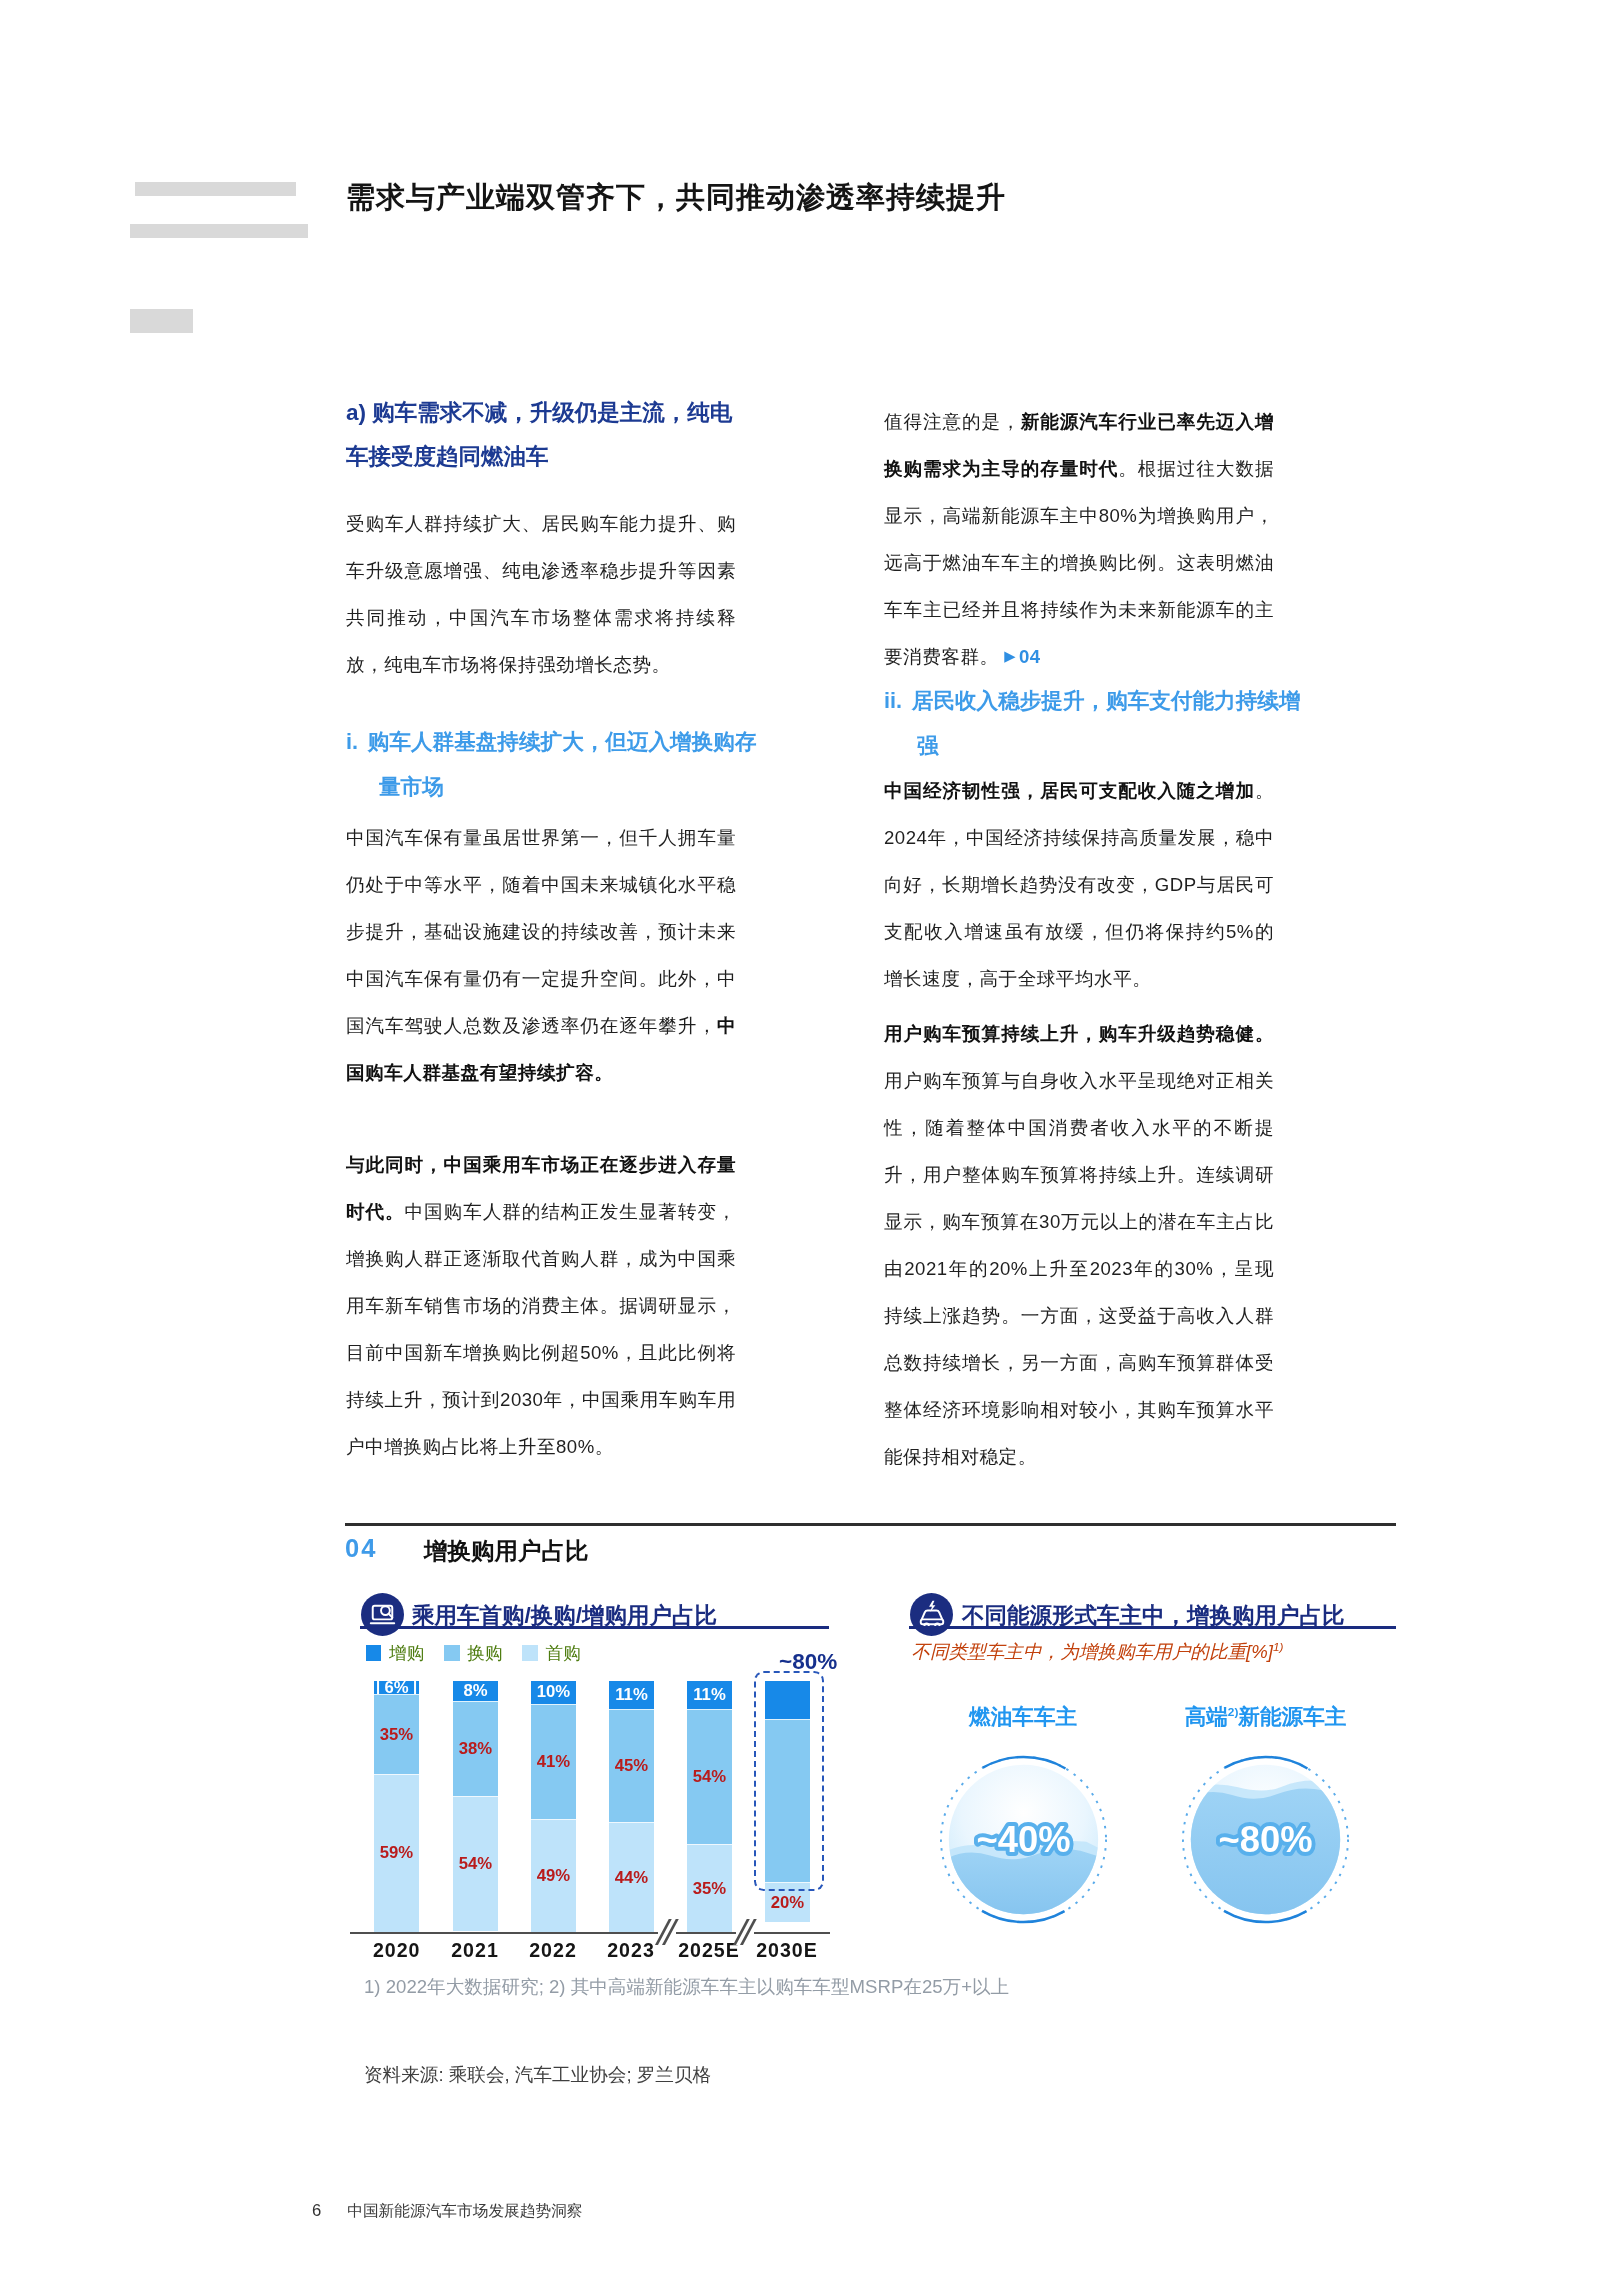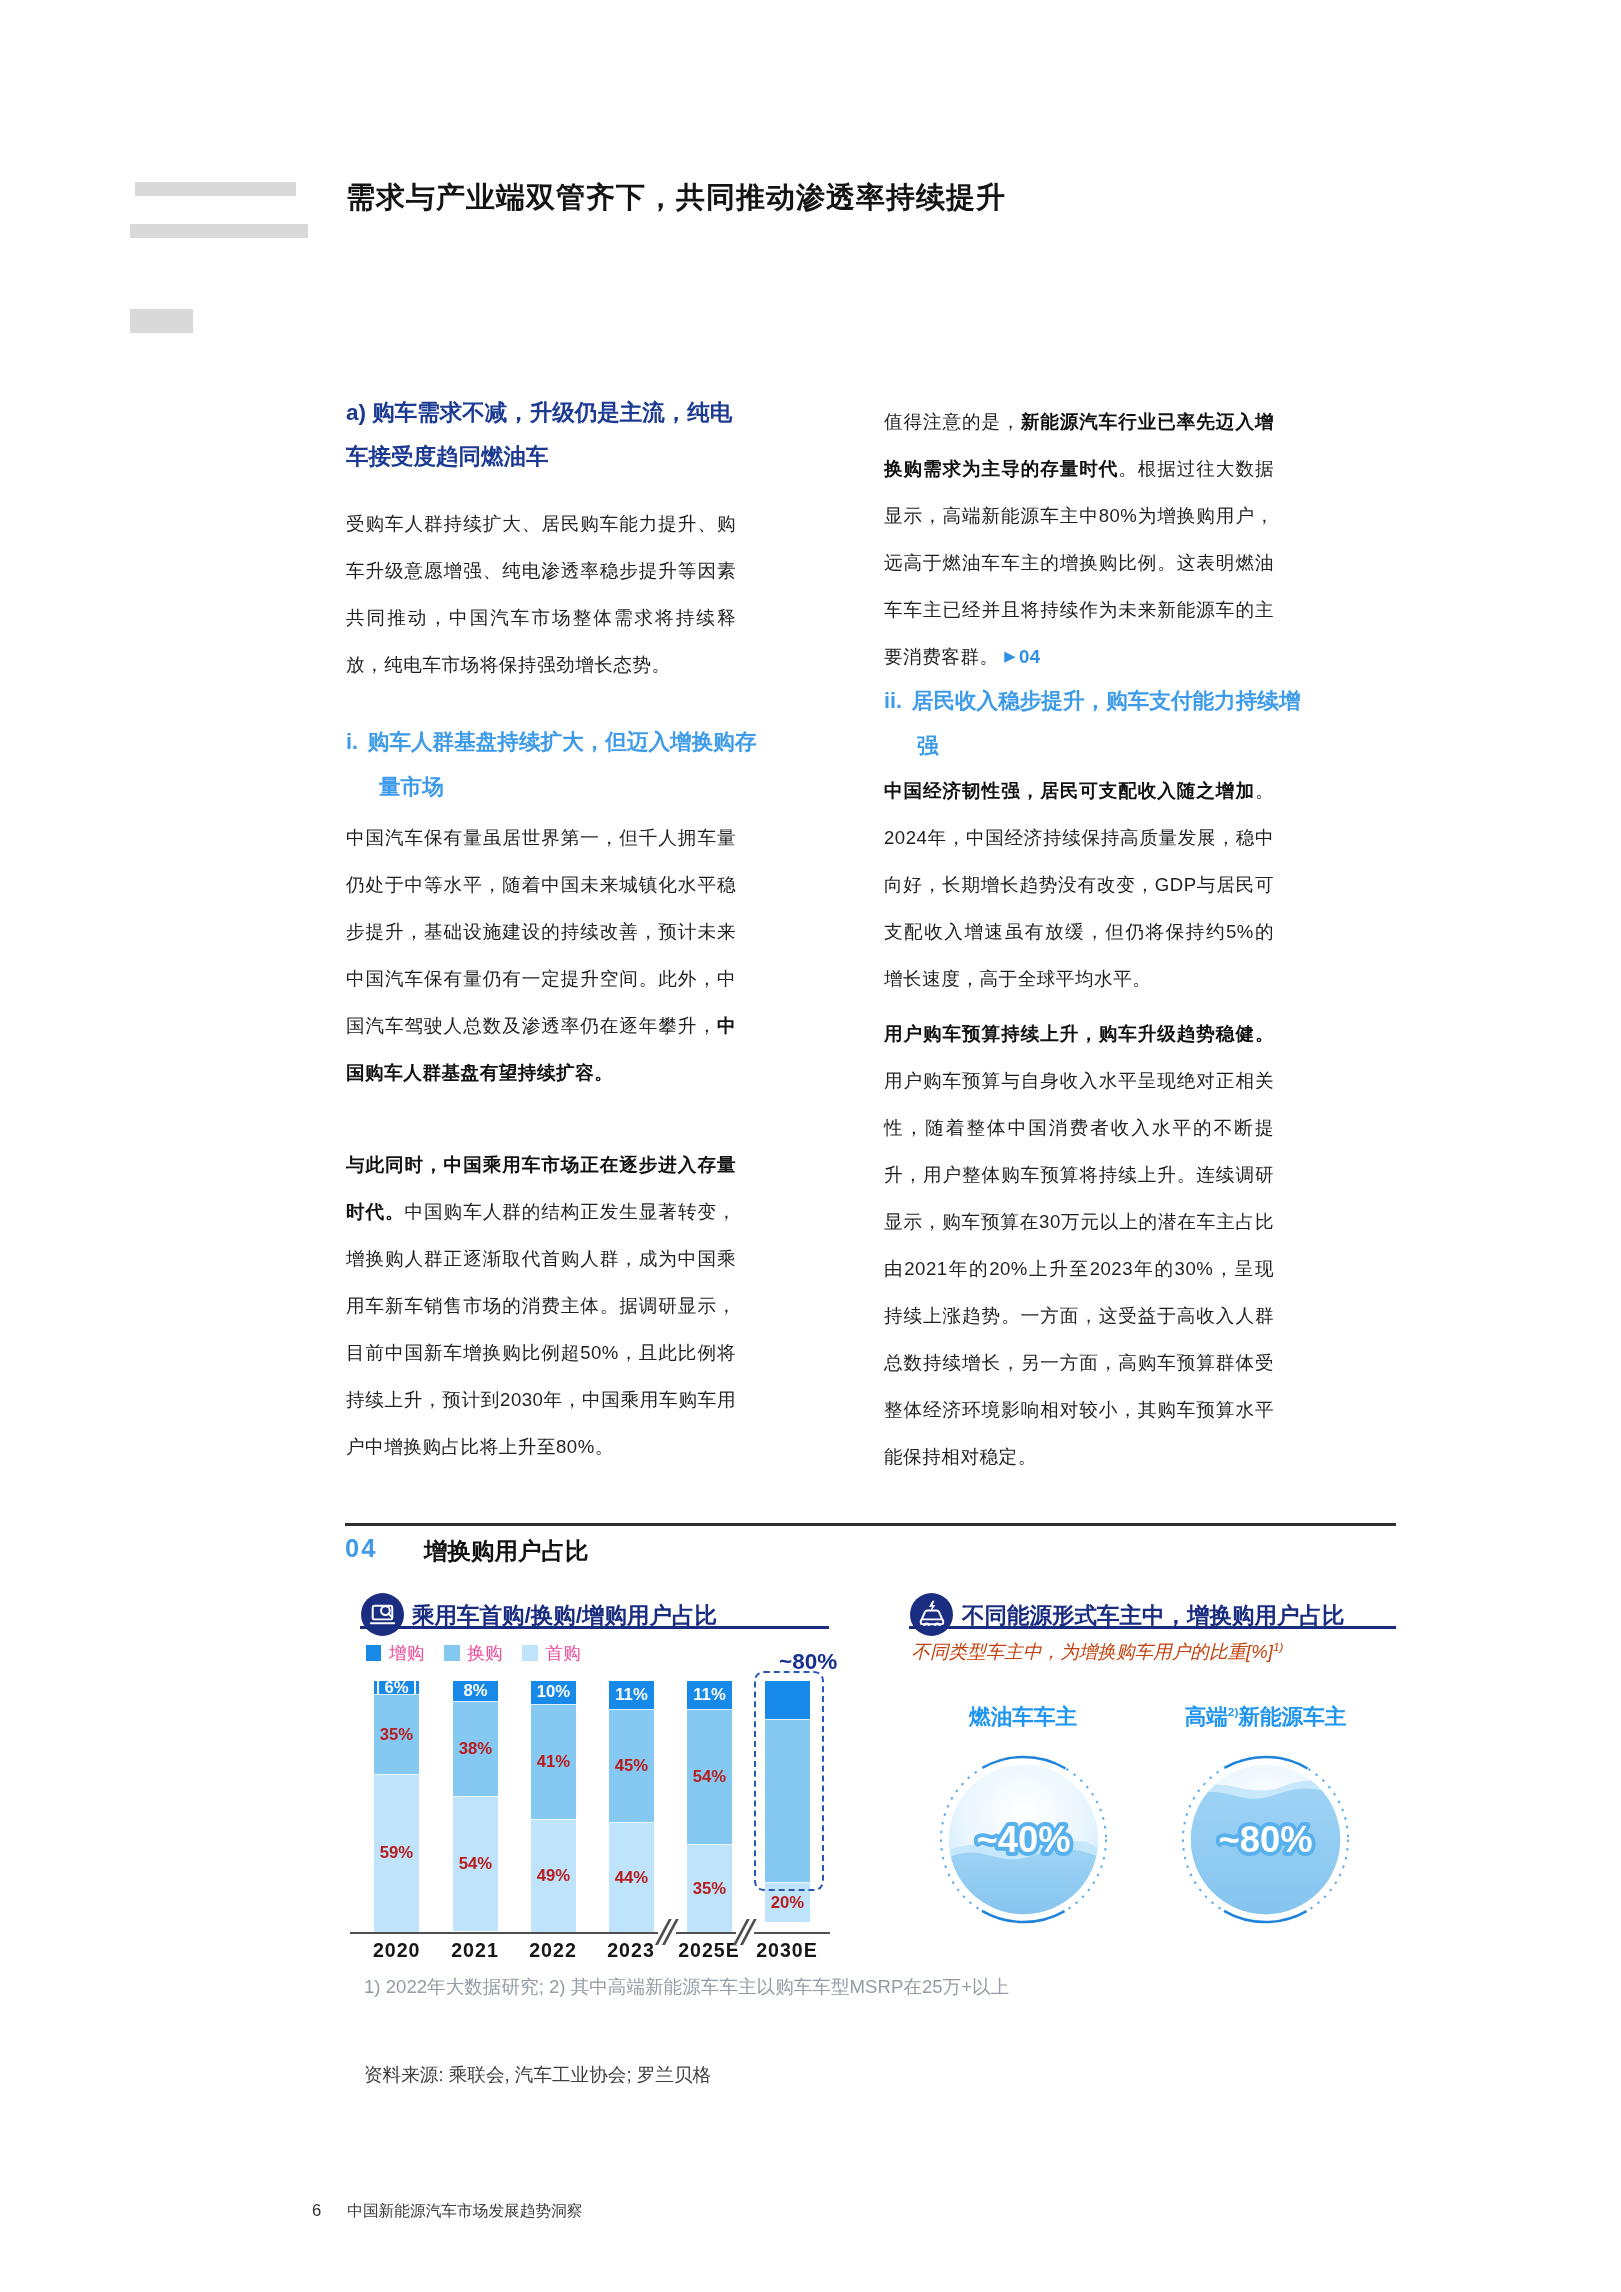--- a/index.html
+++ b/index.html
@@ -18,21 +18,21 @@
   .ref{color:#2f8fe3;font-weight:700;white-space:nowrap;}
   .ref .tri{font-size:14.7px;position:relative;top:-2px;padding-right:2.9px;}
   .rule{background:#2e2e2e;height:2.5px;}
   .sec-num{font-size:25.5px;font-weight:700;color:#3f9be9;letter-spacing:2px;}
   .sec-title{font-size:23.5px;font-weight:700;color:#111;}
   .panel{position:absolute;}
   .p-head-ic{position:absolute;width:43px;height:43px;}
   .p-title{position:absolute;font-size:22.5px;font-weight:700;color:#1a2c80;white-space:nowrap;}
   .p-underline{position:absolute;height:3.4px;background:#1a2c80;}
   .legend{position:absolute;display:flex;align-items:center;gap:19.6px;}
-  .lg-item{display:flex;align-items:center;gap:7.8px;font-size:17.6px;color:#ec4899;}
+  .lg-item{display:flex;align-items:center;gap:7.8px;font-size:17.6px;color:#4d7c0f;}
   .lg-swatch{width:15.7px;height:15.7px;display:inline-block;}
   .plot{position:absolute;left:0;top:0;width:490px;height:392px;}
   .axis{position:absolute;left:4.9px;top:352px;width:480px;height:2px;background:#4f4f4f;}
   .bar{position:absolute;top:101px;width:45px;height:251px;display:flex;flex-direction:column;}
   .seg{position:relative;width:100%;}
   .seg + .seg{border-top:1px solid rgba(255,255,255,.75);box-sizing:border-box;}
   .seglbl{position:absolute;left:0;right:0;top:50%;transform:translateY(-50%);
           text-align:center;font-size:16.7px;font-weight:700;color:#b91c1c;white-space:nowrap;}
   .seglbl.top{color:#ffffff;}
   .seglbl.boxed{left:50%;right:auto;transform:translate(-50%,-50%);

